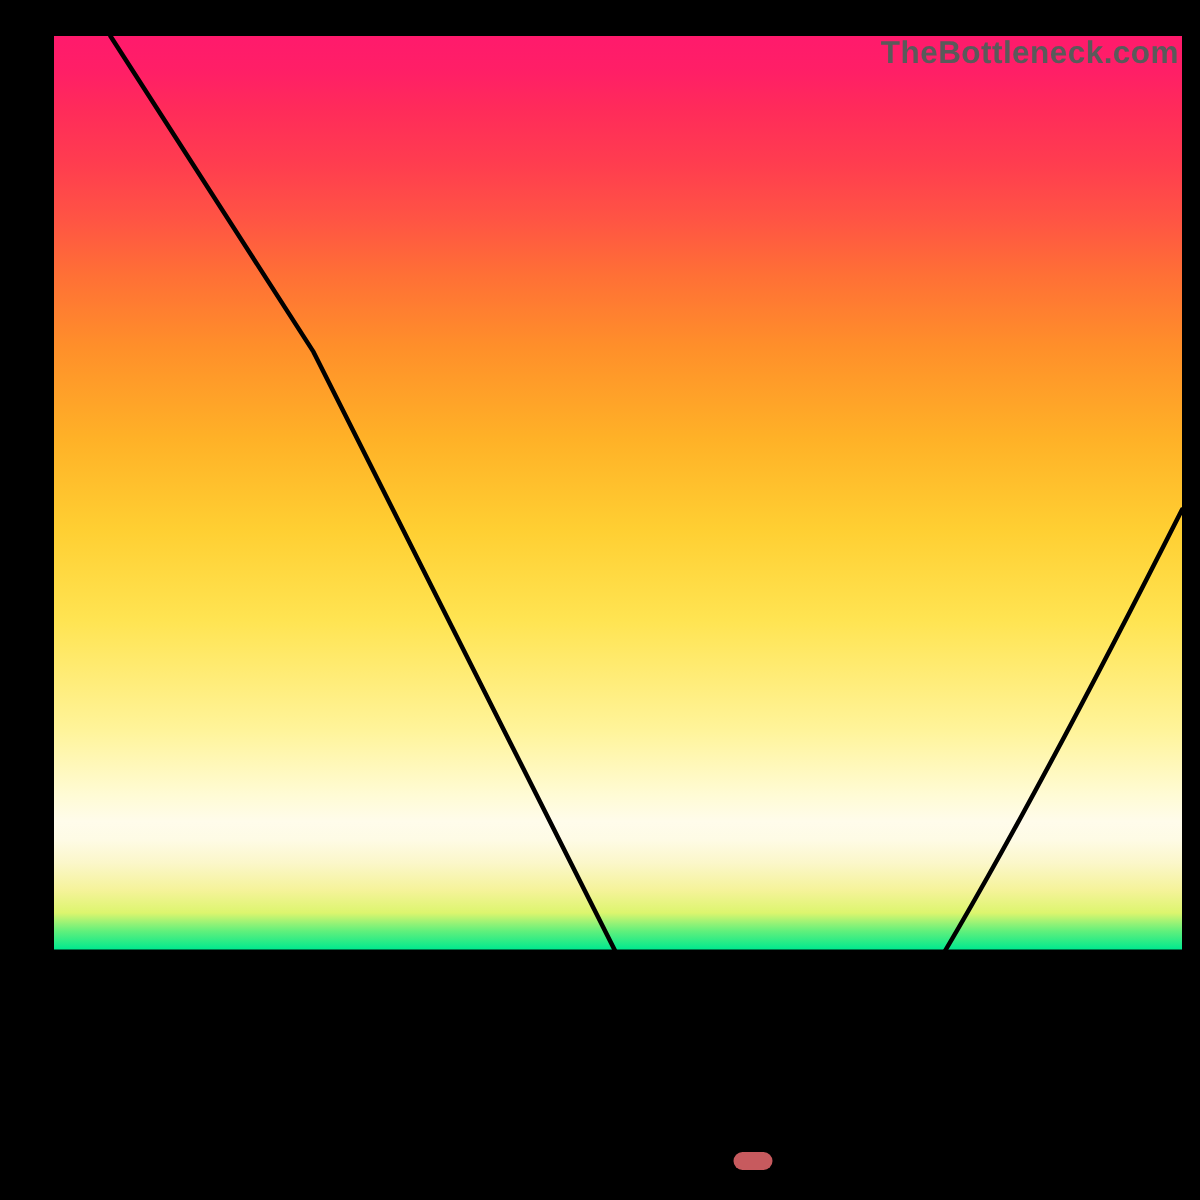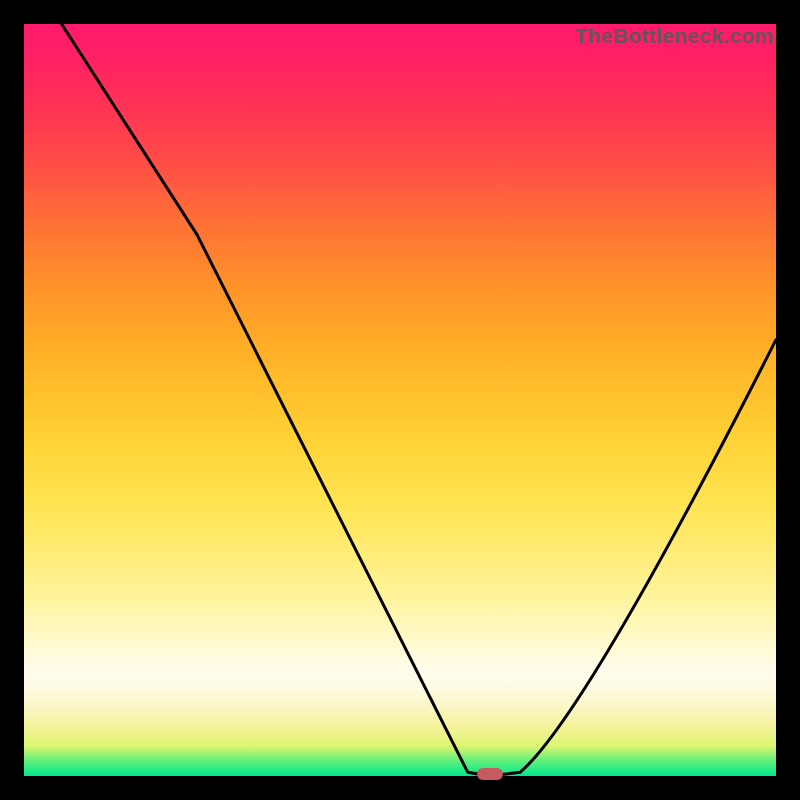--- a/index.html
+++ b/index.html
@@ -11,24 +11,24 @@
     overflow: hidden;
   }
   .chart-container {
     position: relative;
     width: 800px;
     height: 800px;
     background: #000;
   }
   .plot-area {
     position: absolute;
-    left: 24px;
+    left: 36px;
     top: 24px;
     width: 752px;
-    height: 752px;
+    height: 609px;
     background: linear-gradient(to top,
       #00e88f 0%,
       #60f07c 2.0%,
       #dcf56e 4.0%,
       #f5f39a 6.5%,
       #fbf7ca 9.5%,
       #fefbe5 12%,
       #fffceb 14%,
       #fffbd4 17%,
       #fff49a 24%,

